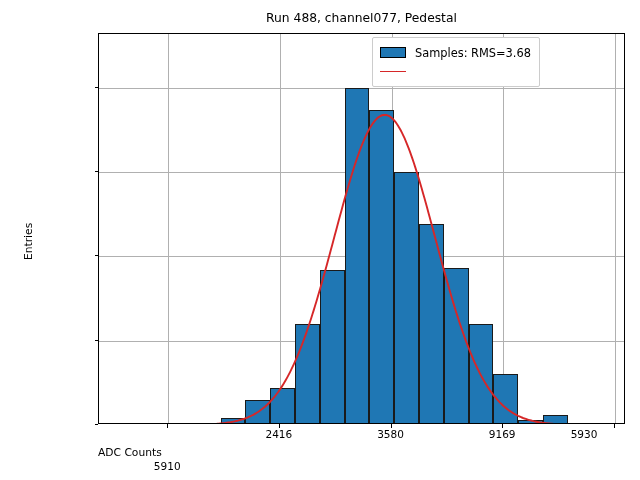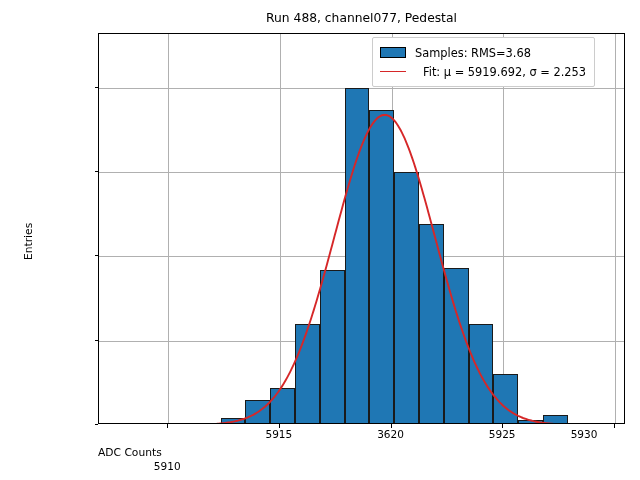--- a/index.html
+++ b/index.html
@@ -109,32 +109,31 @@
   <div id="ylabel">Entries</div>
   <div id="xlabel">ADC Counts</div>
 
   <div id="legend">
     <div class="legrow">
       <span class="legpatch"></span>
       <span class="legtext">Samples: RMS=3.68</span>
     </div>
     <div class="legrow fit">
       <span class="legline"></span>
-      <span class="legtext">Fit: μ = 5919.692, σ = 2.253</span>
     </div>
   </div>
 
 <div class="xtickmark" style="left: 167.225px;"></div>
     <div class="xtick" style="left: 167.225px; margin-top: 32px;">5910</div>
     <div class="xtickmark" style="left: 278.877px;"></div>
-    <div class="xtick" style="left: 278.877px;">5915</div>
+    <div class="xtick" style="left: 278.877px;">2416</div>
     <div class="xtickmark" style="left: 390.53px;"></div>
-    <div class="xtick" style="left: 390.53px;">3620</div>
+    <div class="xtick" style="left: 390.53px;">3580</div>
     <div class="xtickmark" style="left: 502.182px;"></div>
-    <div class="xtick" style="left: 502.182px;">5925</div>
+    <div class="xtick" style="left: 502.182px;">9169</div>
     <div class="xtickmark" style="left: 613.835px;"></div>
     <div class="xtick" style="left: 584px; text-align: center;">5930</div>
     <div class="ytickmark" style="top: 424px;"></div>
     <div class="ytickmark" style="top: 339.733px;"></div>
     <div class="ytickmark" style="top: 255.466px;"></div>
     <div class="ytickmark" style="top: 171.198px;"></div>
     <div class="ytickmark" style="top: 86.931px;"></div>
   </div>
 
 </body></html>

